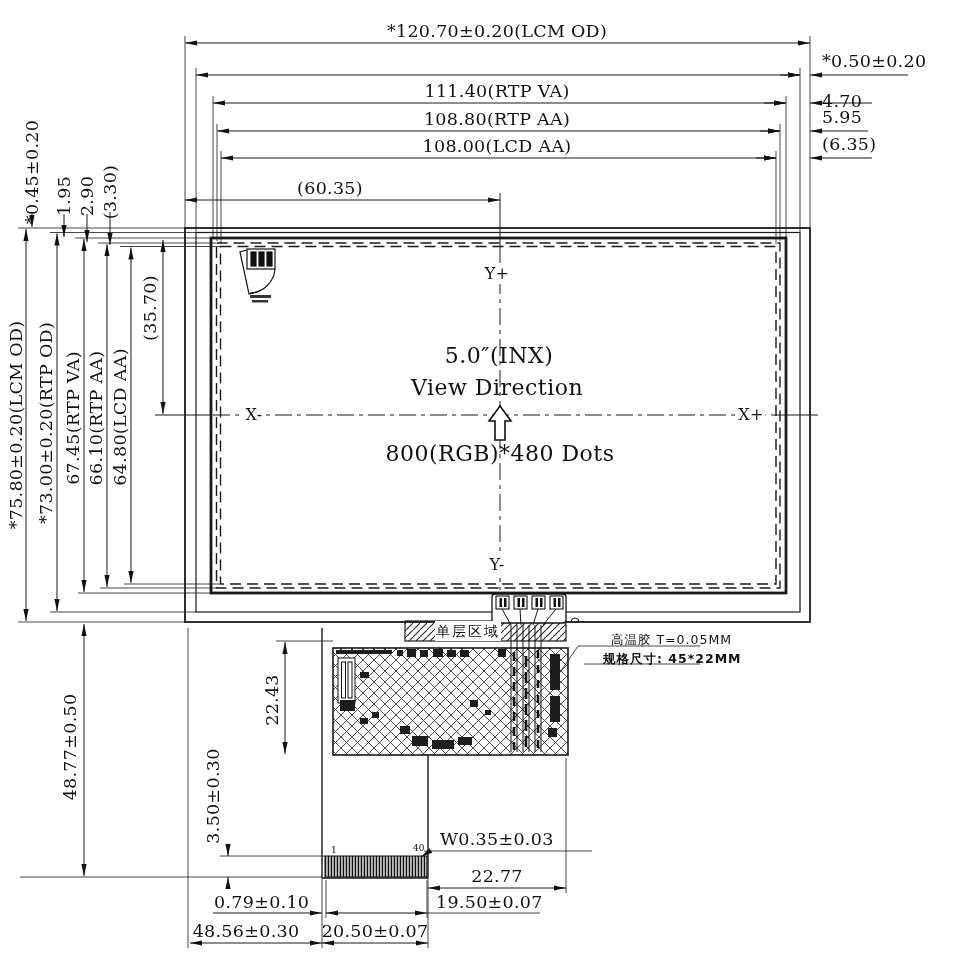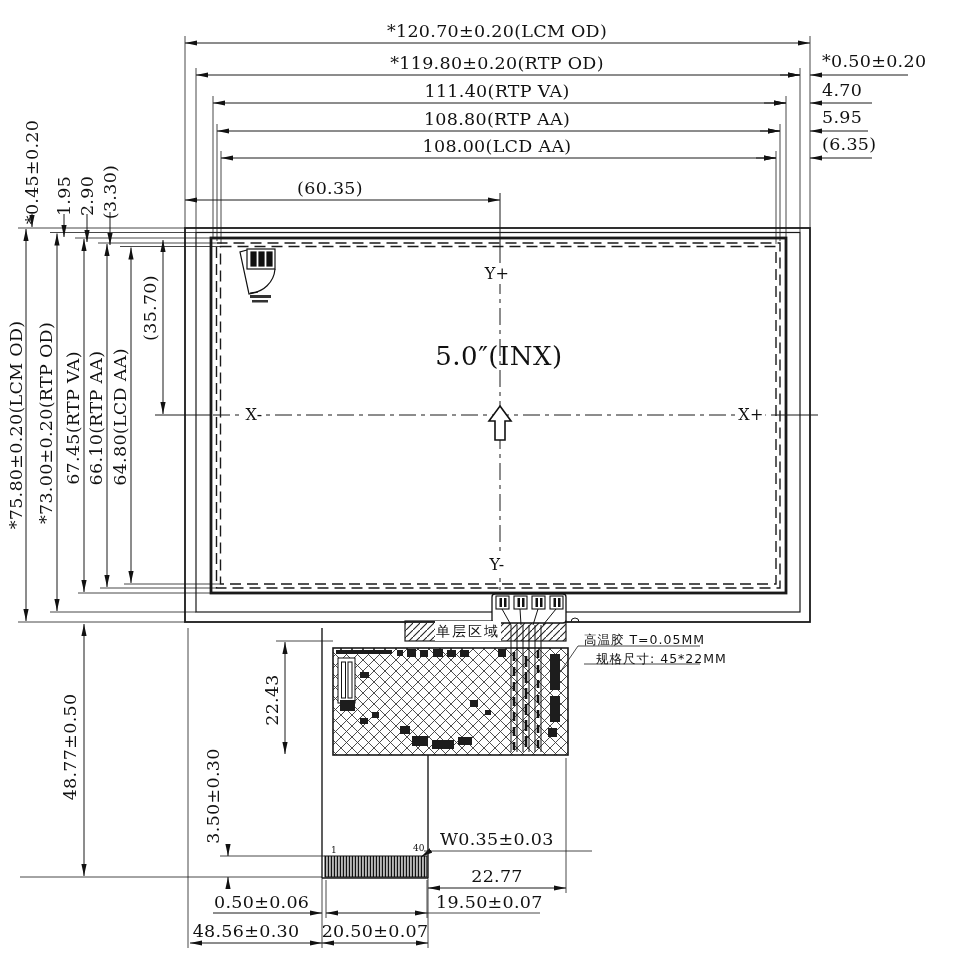--- a/index.html
+++ b/index.html
@@ -2,24 +2,24 @@
 <html><head>
 <meta charset="utf-8">
 <style>
   html,body{margin:0;padding:0;background:#fff;}
   #stage{position:relative;width:953px;height:959px;background:#fff;overflow:hidden;
          font-family:"DejaVu Serif", serif;color:#111;}
   #linework{position:absolute;left:0;top:0;}
   .lbl{position:absolute;white-space:nowrap;font-size:17.5px;letter-spacing:.3px;line-height:20px;}
   .ctr{transform:translate(-50%,0);}
   .rot{transform:translate(-50%,-50%) rotate(-90deg);}
-  .big{font-size:26px;letter-spacing:.5px;}
+  .big{font-size:22px;letter-spacing:.5px;}
   .axis{font-size:16px;background:#fff;padding:0 2px;transform:translate(-50%,-50%);}
   .tiny{font-size:9px;letter-spacing:0;}
-  .cjk{font-size:12.5px;font-family:"DejaVu Sans",sans-serif;font-weight:bold;letter-spacing:1px;}
+  .cjk{font-size:12.5px;font-family:"DejaVu Sans",sans-serif;font-weight:bold;letter-spacing:1px;margin-left:27px;}
   .bandlbl{font-size:14px;font-family:"DejaVu Sans",sans-serif;font-weight:normal;background:#fff;
            padding:0 1px;transform:translate(-50%,-50%);letter-spacing:2px;}
 </style>
 </head>
 <body>
 
 <div id="stage">
 
 <svg id="linework" width="953" height="959" viewBox="0 0 953 959">
   <defs>
@@ -222,61 +222,62 @@
         <line x1="538" y1="609" x2="533" y2="625"></line>
             <line x1="556" y1="609" x2="543" y2="625"></line>
       </g>
     </g>
 
     <rect x="325" y="856" width="102" height="21" fill="url(#goldFingers)" stroke="#111" stroke-width="1"></rect>
   </g>
 </svg>
 
 <div class="lbl ctr" style="left:497px;top:21px">*120.70±0.20(LCM OD)</div>
-<div class="lbl ctr" style="left:497px;top:53px">*119.80±0.20(RTP OD)</div>
 <div class="lbl ctr" style="left:497px;top:81px">111.40(RTP VA)</div>
 <div class="lbl ctr" style="left:497px;top:109px">108.80(RTP AA)</div>
 <div class="lbl ctr" style="left:497px;top:136px">108.00(LCD AA)</div>
 <div class="lbl ctr" style="left:330px;top:178px">(60.35)</div>
 
 <div class="lbl" style="left:822px;top:51px">*0.50±0.20</div>
-<div class="lbl" style="left:822px;top:80px">4.70</div>
+<div class="lbl" style="left:822px;top:91px">4.70</div>
 <div class="lbl" style="left:822px;top:107px">5.95</div>
 <div class="lbl" style="left:822px;top:134px">(6.35)</div>
 
 <div class="lbl rot" style="left:32px;top:172px">*0.45±0.20</div>
 <div class="lbl rot" style="left:64px;top:196px">1.95</div>
 <div class="lbl rot" style="left:87px;top:196px">2.90</div>
 <div class="lbl rot" style="left:110px;top:192px">(3.30)</div>
 
 <div class="lbl rot" style="left:16px;top:425px">*75.80±0.20(LCM OD)</div>
 <div class="lbl rot" style="left:46px;top:423px">*73.00±0.20(RTP OD)</div>
 <div class="lbl rot" style="left:73px;top:418px">67.45(RTP VA)</div>
 <div class="lbl rot" style="left:96px;top:418px">66.10(RTP AA)</div>
 <div class="lbl rot" style="left:120px;top:417px">64.80(LCD AA)</div>
 <div class="lbl rot" style="left:150px;top:308px">(35.70)</div>
 
 <div class="lbl big ctr" style="left:499px;top:346px">5.0″(INX)</div>
+<div class="lbl big ctr" style="left:497px;top:378px">View Direction</div>
+<div class="lbl big ctr" style="left:500px;top:444px">800(RGB)*480 Dots</div>
 
 <div class="lbl axis" style="left:254px;top:415px">X-</div>
 <div class="lbl axis" style="left:751px;top:415px">X+</div>
 <div class="lbl axis" style="left:497px;top:274px">Y+</div>
 <div class="lbl axis" style="left:497px;top:565px">Y-</div>
 
 <div class="lbl bandlbl" style="left:468px;top:631px">单层区域</div>
 <div class="lbl cjk" style="left:584px;top:630px;font-weight:normal">高温胶 T=0.05MM</div>
-<div class="lbl cjk" style="left:596px;top:649px;font-weight:normal">规格尺寸: 45*22MM</div>
+<div class="lbl cjk" style="left:576px;top:649px;font-weight:bold">规格尺寸: 45*22MM</div>
 
 <div class="lbl rot" style="left:70px;top:747px">48.77±0.50</div>
 <div class="lbl rot" style="left:272px;top:700px">22.43</div>
 <div class="lbl rot" style="left:213px;top:796px">3.50±0.30</div>
 
 <div class="lbl" style="left:440px;top:829px">W0.35±0.03</div>
 <div class="lbl ctr" style="left:497px;top:866px">22.77</div>
 <div class="lbl" style="left:436px;top:892px">19.50±0.07</div>
-<div class="lbl" style="left:214px;top:892px">0.50±0.06</div>
+<div class="lbl" style="left:214px;top:892px">0.79±0.10</div>
 <div class="lbl ctr" style="left:246px;top:921px">48.56±0.30</div>
 <div class="lbl ctr" style="left:375px;top:921px">20.50±0.07</div>
 
 <div class="lbl tiny" style="left:331px;top:840px">1</div>
 <div class="lbl tiny" style="left:413px;top:838px">40</div>
 
 </div>
 
 </body></html>

